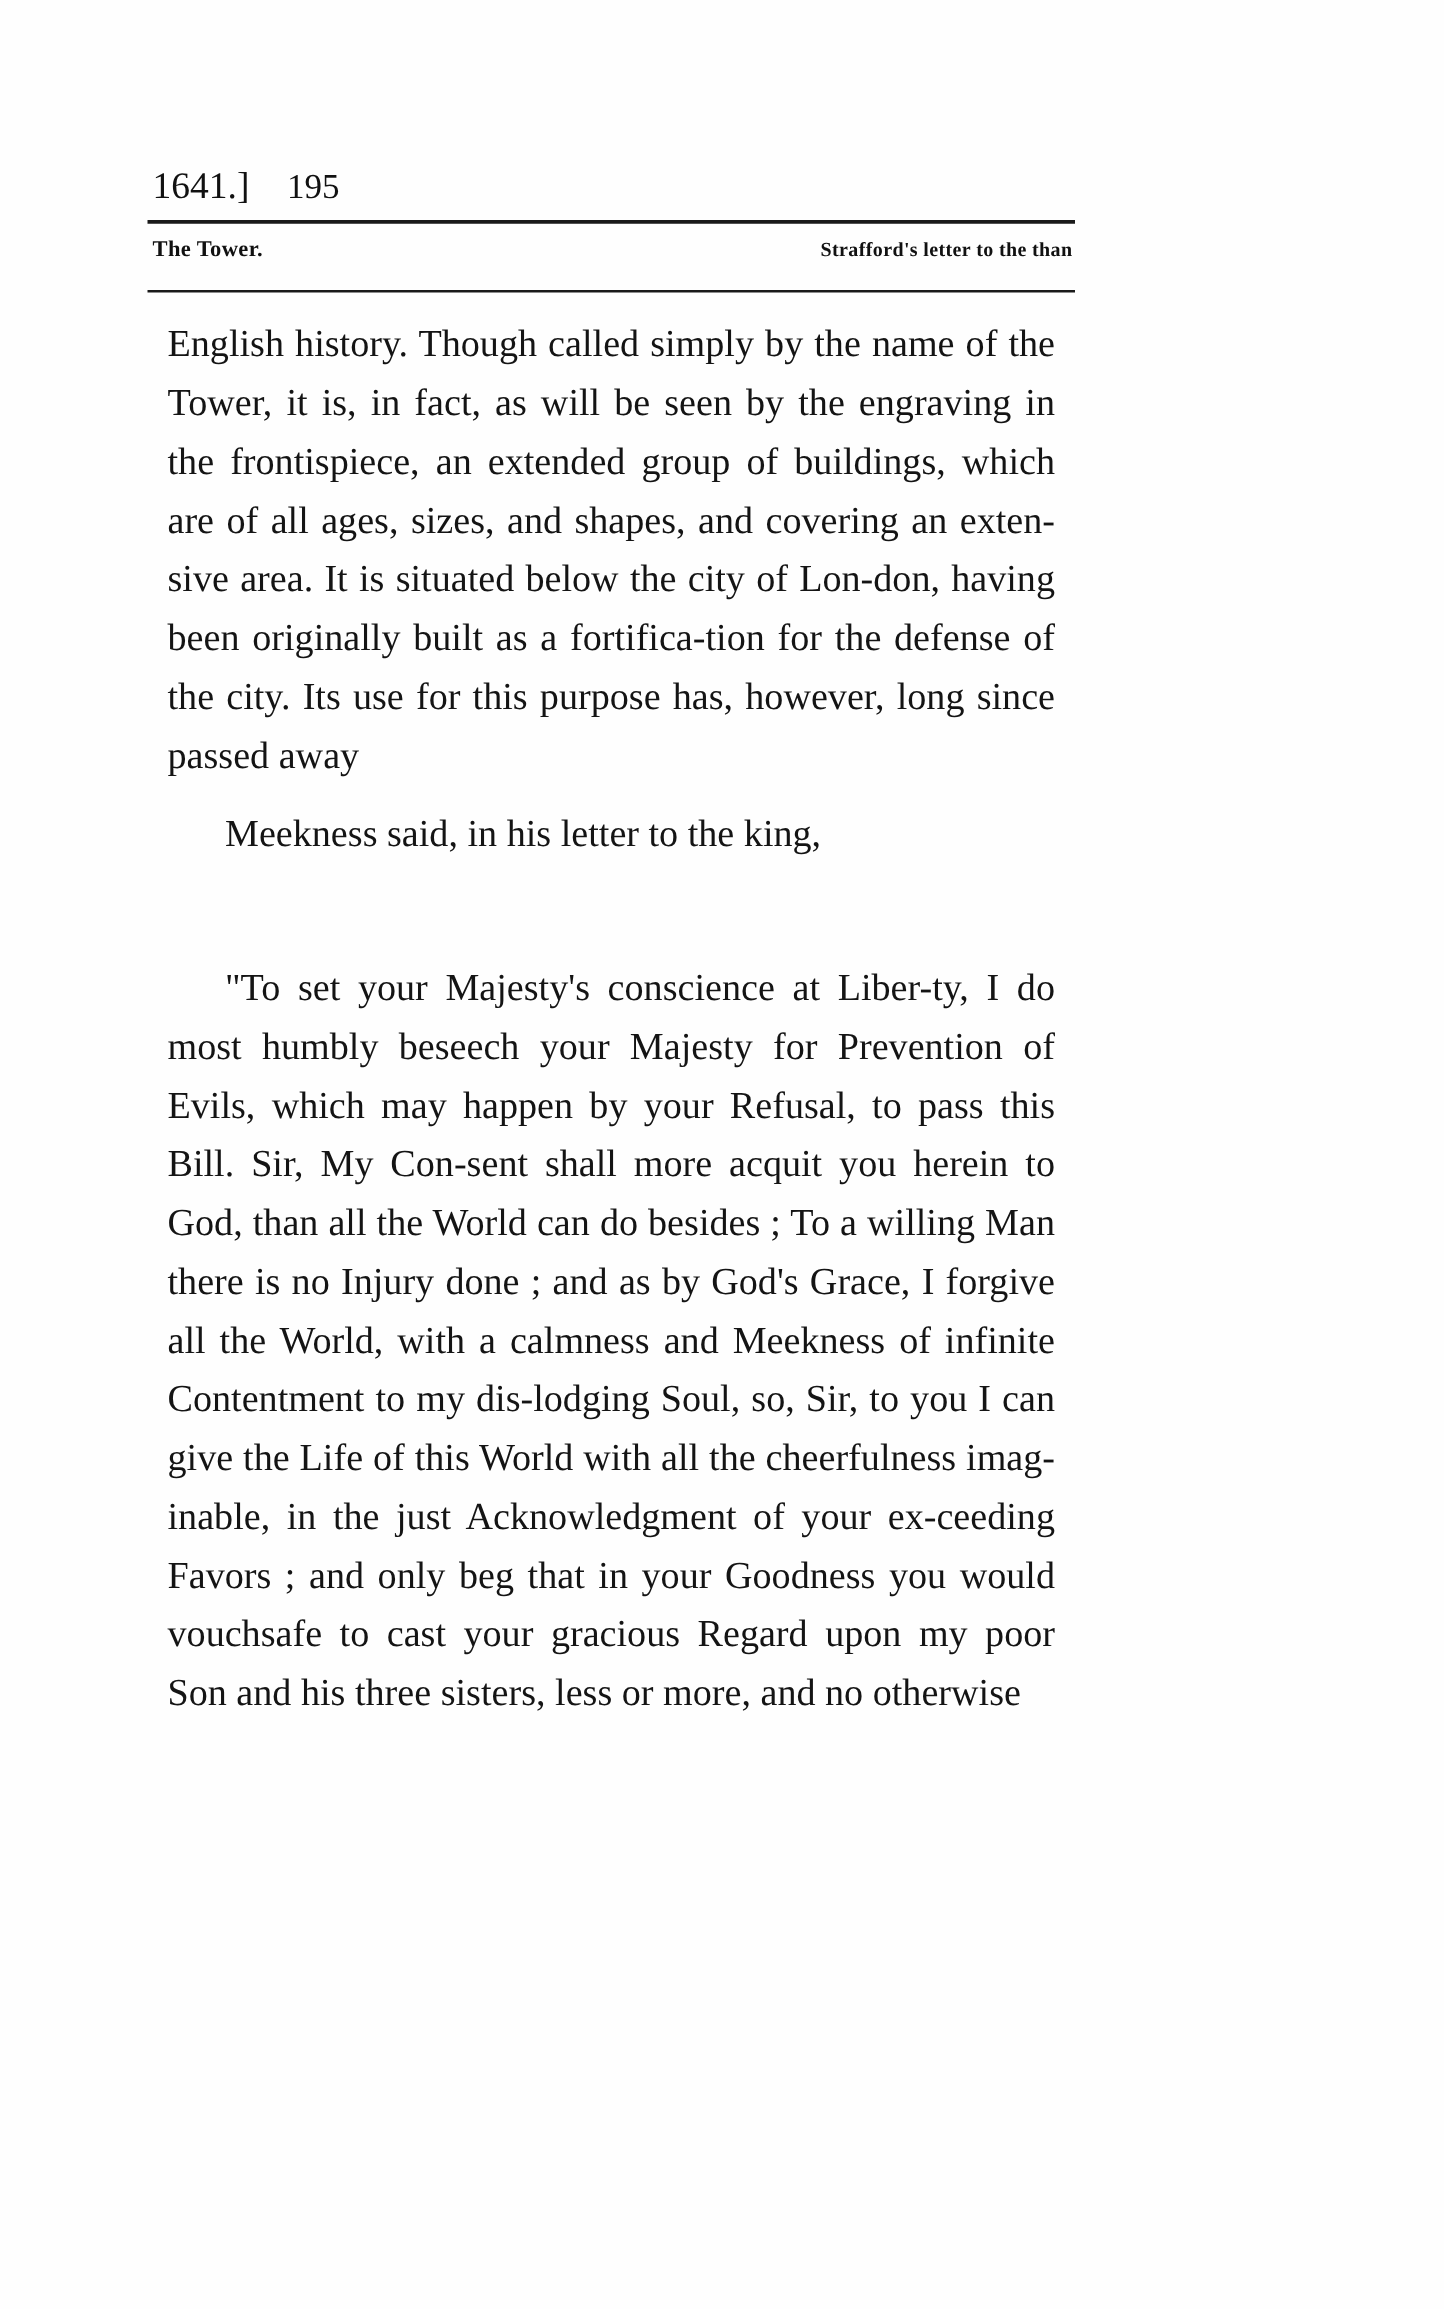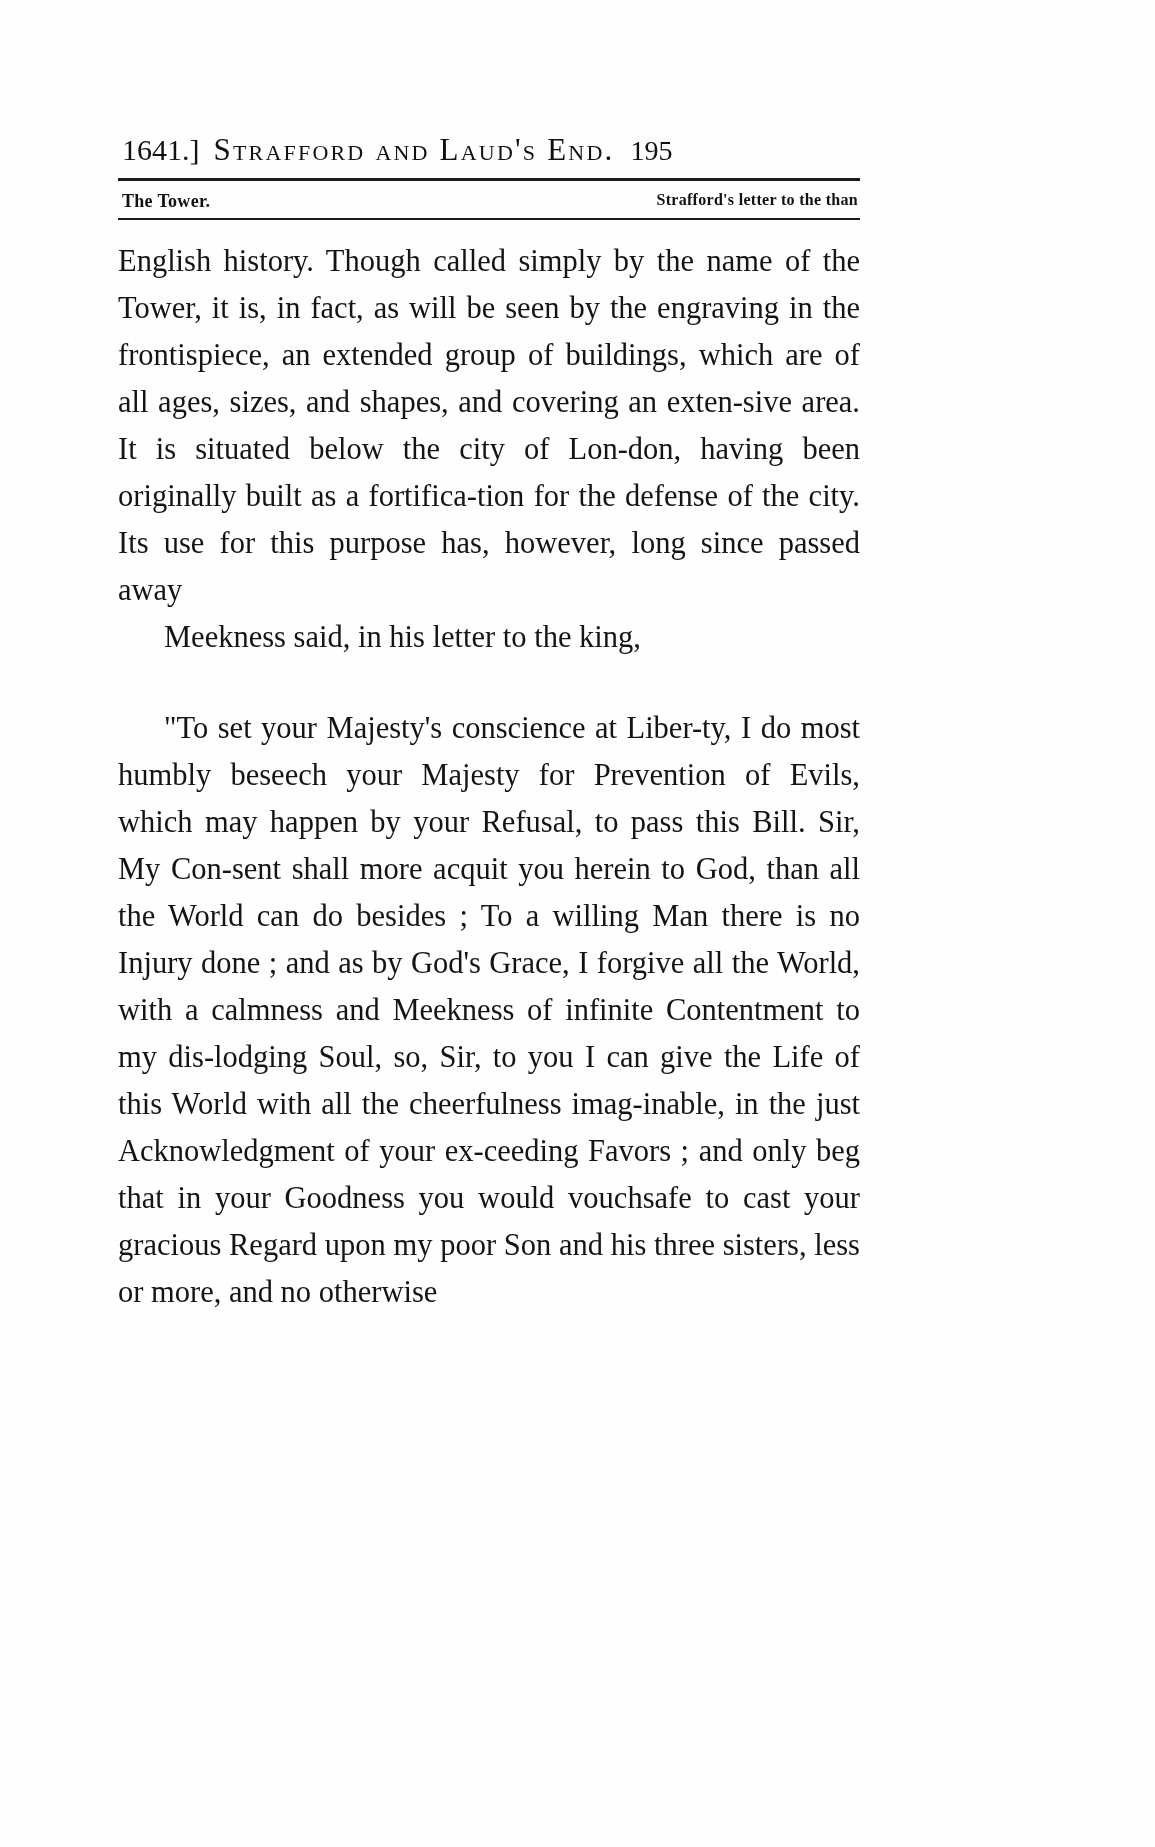--- a/index.html
+++ b/index.html
@@ -60,41 +60,41 @@
   }
   .rule-thick {
     border-top: 3px solid #1a1a1a;
     width: 100%;
     margin-top: 6px;
   }
   
   .sideheads {
     display: flex;
     justify-content: space-between;
-    align-items: flex-start;
+    align-items: flex-end;
     font-family: "Liberation Serif", serif;
     font-weight: bold;
     font-size: 17px;
-    padding: 10px 2px 6px 4px;
+    padding: 10px 2px 22px 4px;
     letter-spacing: 0.3px;
   }
   .sidehead-left {
     font-size: 18px;
   }
   .sidehead-right {
     font-size: 16px;
   }
   .rule-thin {
     border-top: 2px solid #1a1a1a;
     width: 100%;
     margin-bottom: 18px;
   }
   
   .body-text p {
-    margin: 0;
+    margin: 16px;
     font-size: 30.5px;
     line-height: 47px;
     text-align: justify;
     text-justify: inter-word;
     font-family: "Liberation Serif", serif;
     color: #141414;
   }
   .body-text p.indent {
     text-indent: 46px;
   }
@@ -111,21 +111,20 @@
   }
 </style>
 </head>
 <body>
 
 <div class="page">
   <div class="content">
 
     <div class="running-head">
       <span class="rh-year">1641.]</span>
-      <span class="rh-title">Strafford and Laud's End.</span>
       <span class="rh-page">195</span>
     </div>
 
     <div class="rule-thick"></div>
 
     <div class="sideheads">
       <span class="sidehead-left">The Tower.</span>
       <span class="sidehead-right">Strafford's letter to the than</span>
     </div>
 

